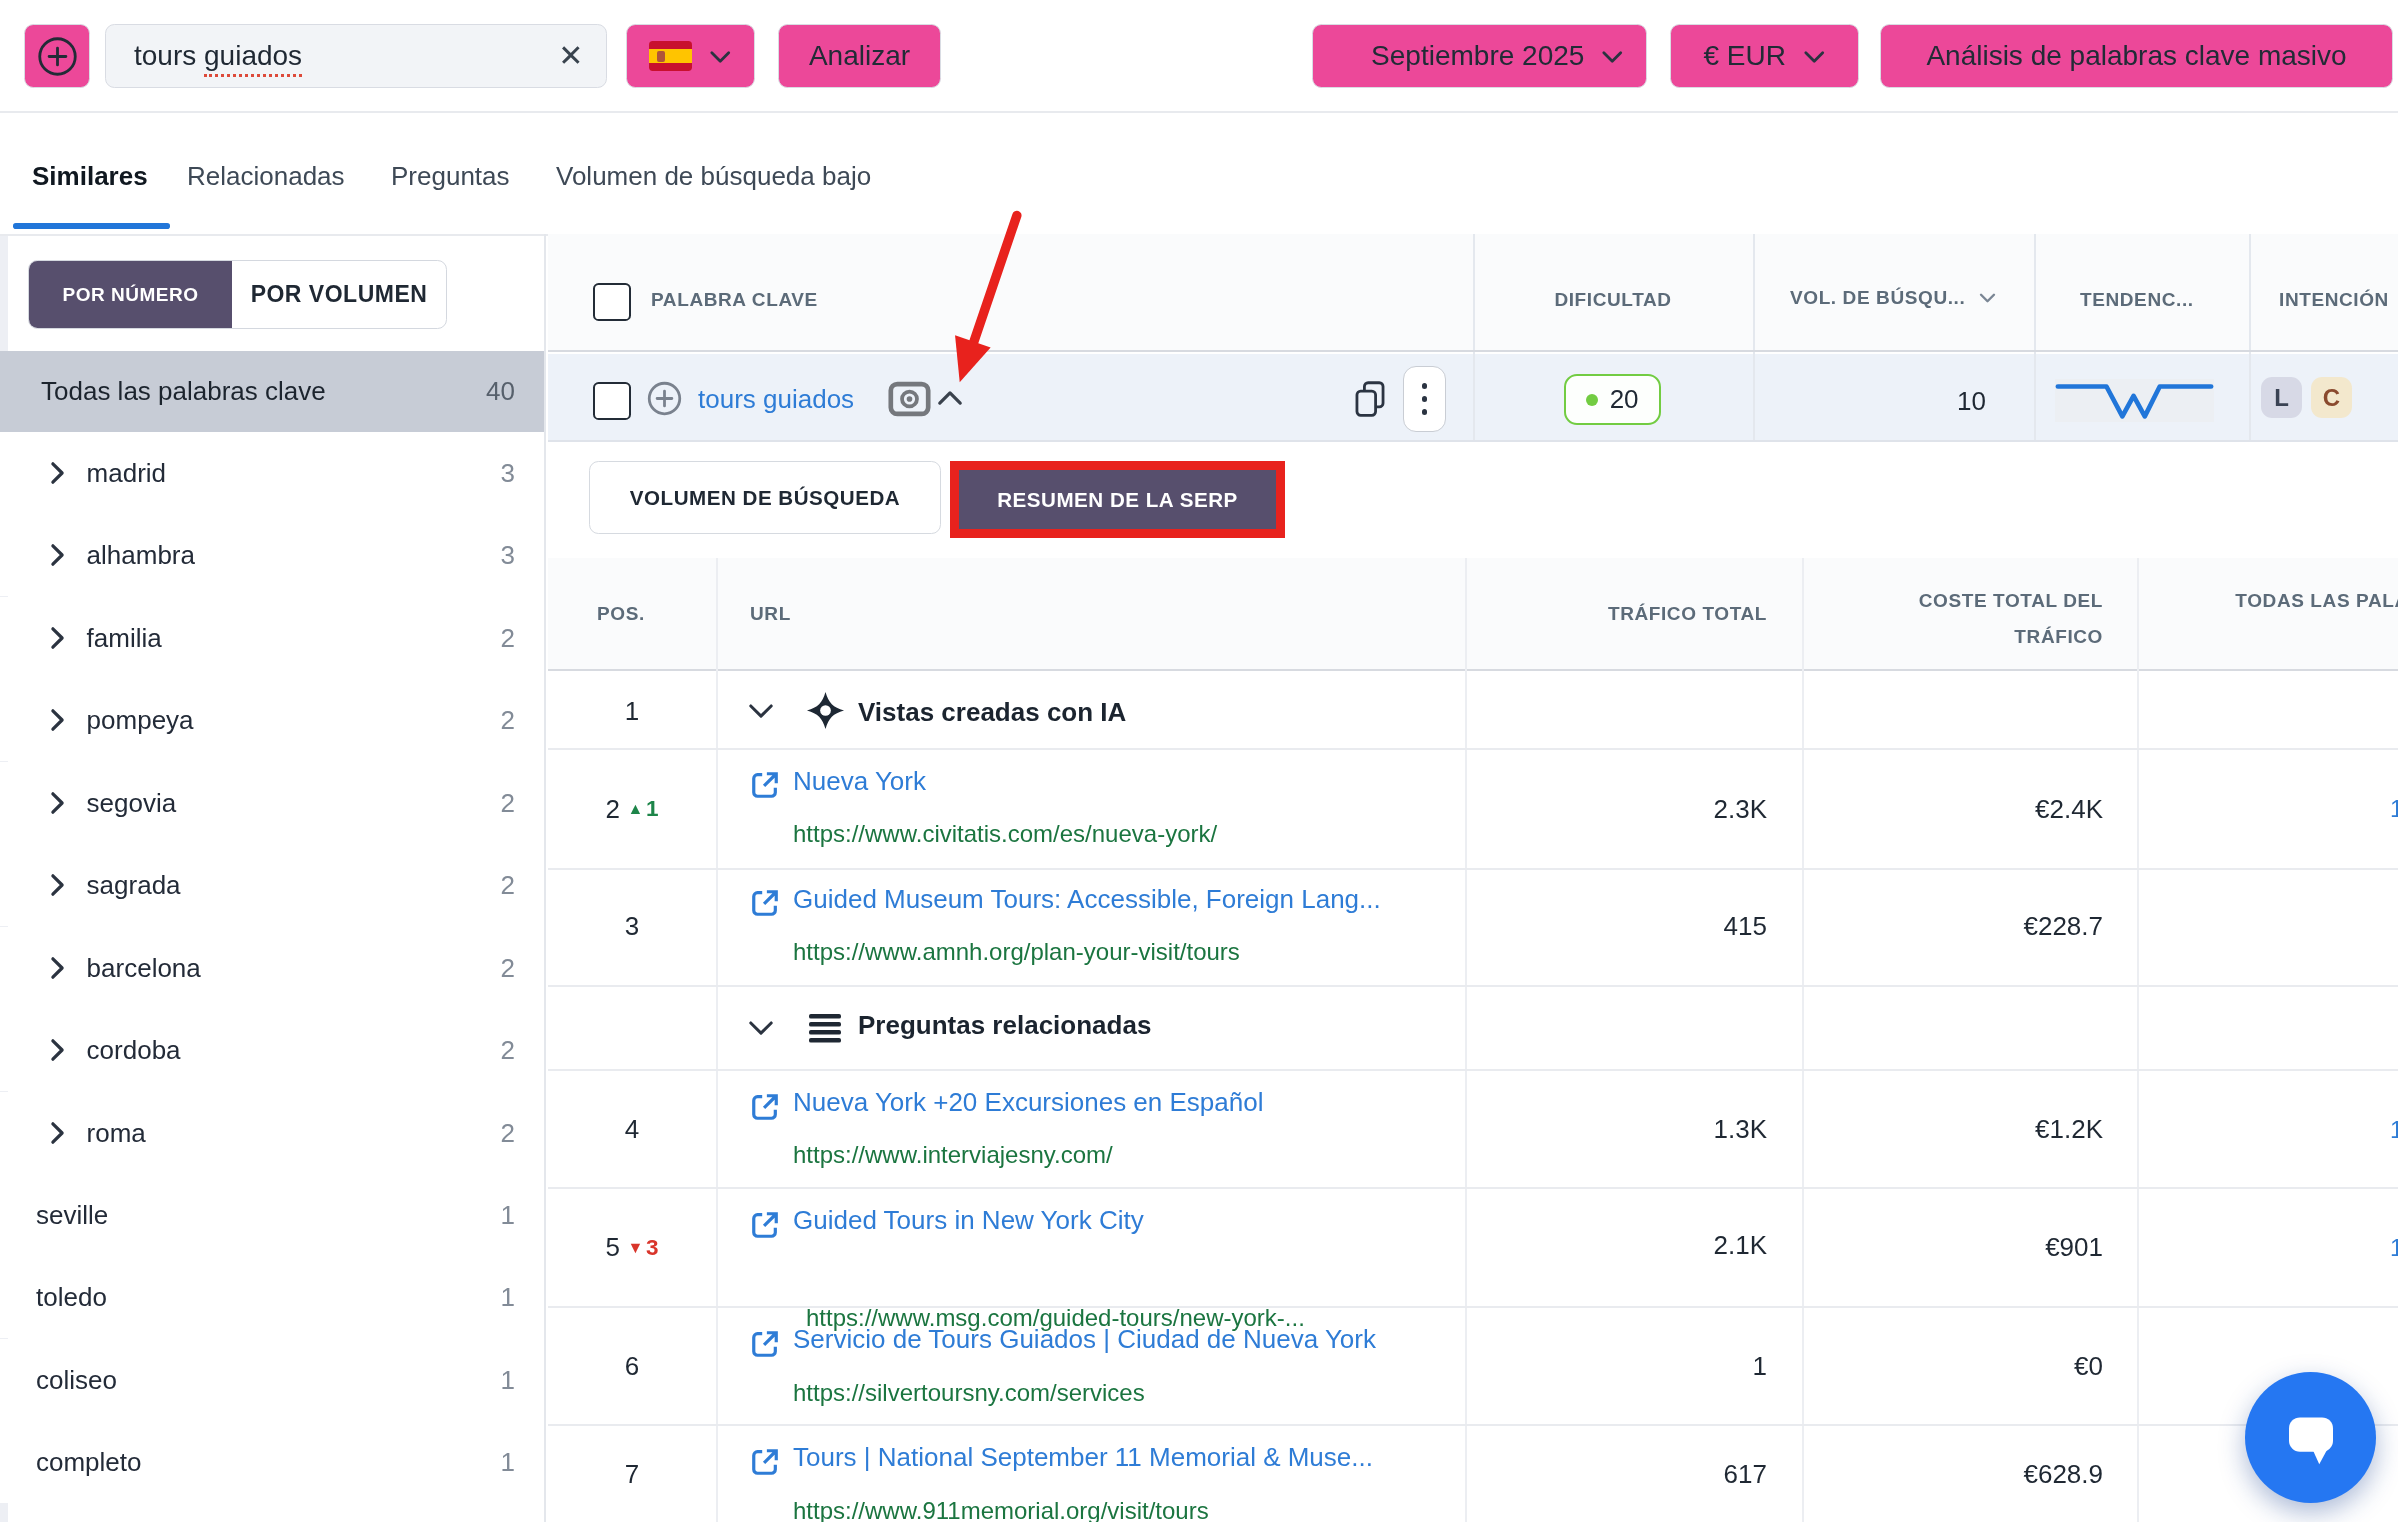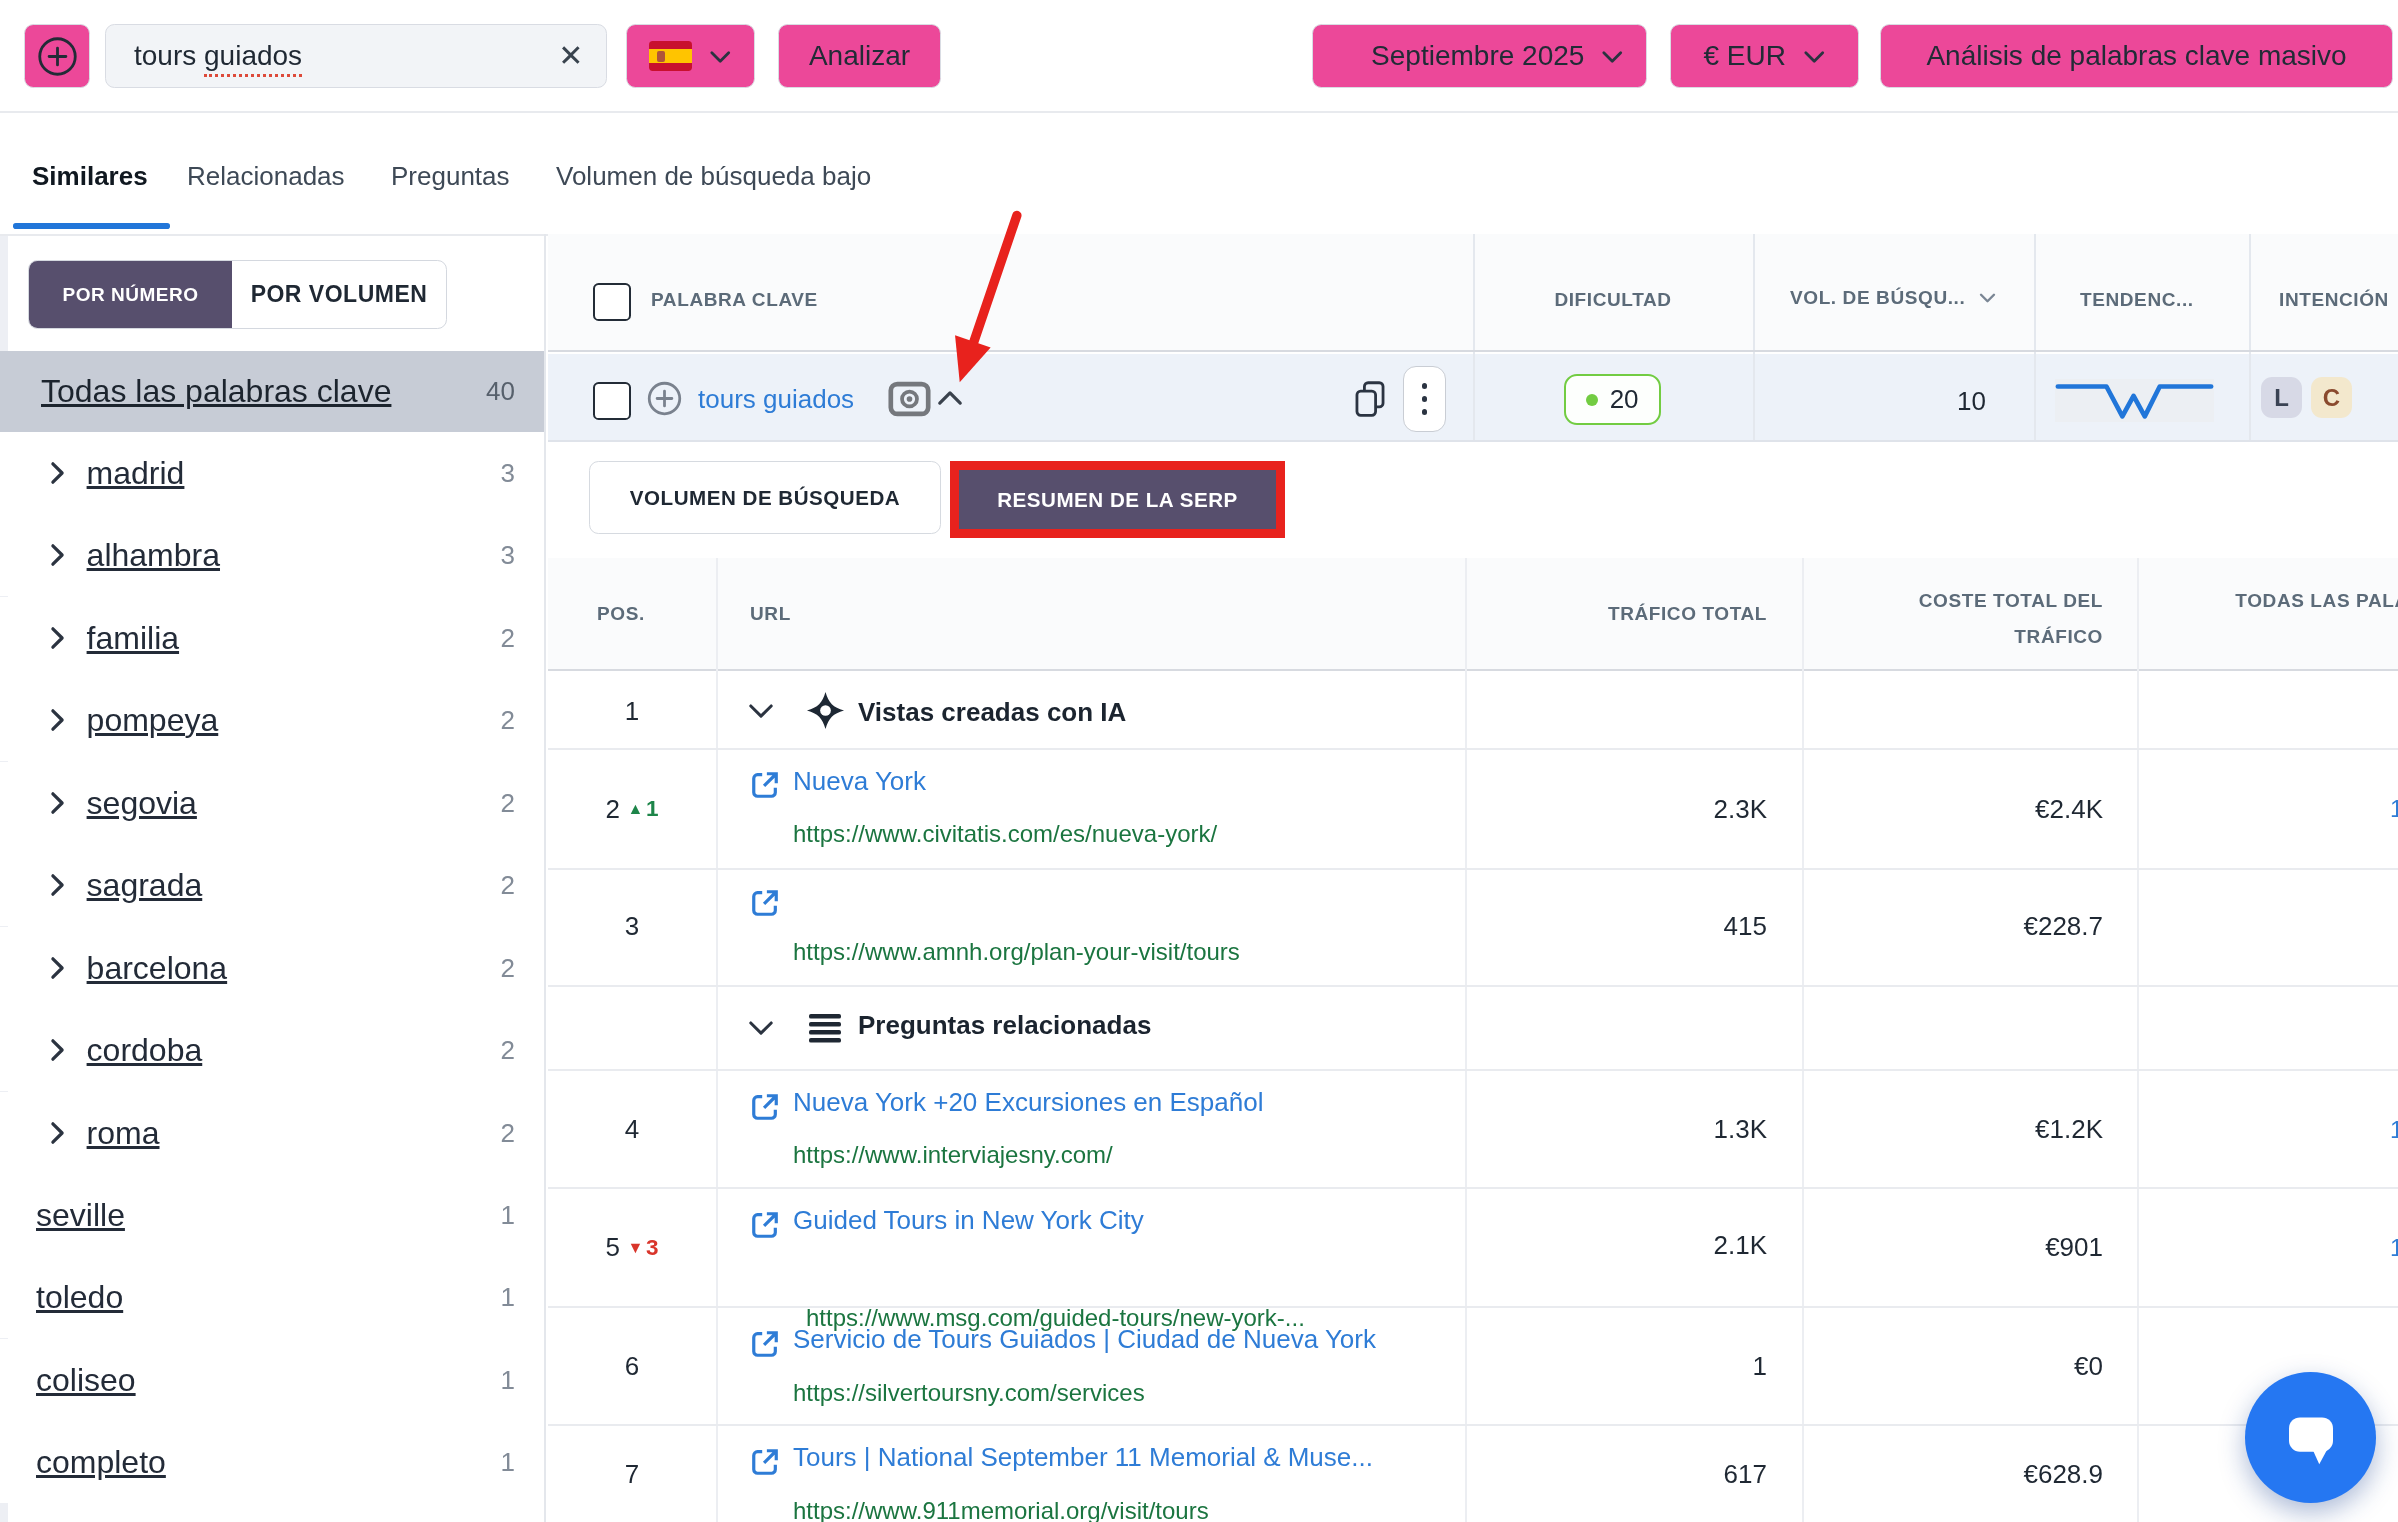--- a/index.html
+++ b/index.html
@@ -12,21 +12,21 @@
        font-size:28px;color:#222b36;cursor:pointer;}
   .hline{position:absolute;height:1.9px;background:#e9ebef;}
   .vline{position:absolute;width:1.9px;background:#eceef2;}
   .hdr{font-size:19px;font-weight:700;color:#5c6b79;letter-spacing:0.6px;line-height:26px;}
   .num{font-size:26px;color:#1f2833;}
   .checkbox{position:absolute;width:34px;height:34px;border:2.8px solid #232c37;border-radius:5.6px;background:#fff;}
   .tab{position:absolute;top:159px;font-size:26px;color:#3e4956;line-height:34px;cursor:pointer;}
   .tab.active{color:#101820;font-weight:600;}
   .side-item{position:absolute;left:0;width:544px;display:flex;align-items:center;cursor:pointer;background:#fff;}
   .side-count{position:absolute;right:29px;font-size:26px;color:#828b97;}
-  .side-label{font-size:32px;color:#232b38;text-decoration:underline;}
+  .side-label{font-size:26px;color:#232b38;}
   .link{color:#2e7cd6;}
   .url{color:#1b7540;}
   .row-title{position:absolute;font-size:26px;line-height:37px;white-space:nowrap;}
   .row-url{position:absolute;font-size:24px;line-height:37px;white-space:nowrap;}
   .cell-num{position:absolute;display:flex;align-items:center;justify-content:flex-end;font-size:26px;color:#1f2833;}
   .pos-cell{position:absolute;left:548px;width:168px;display:flex;align-items:center;justify-content:center;gap:7.5px;
             font-size:26px;color:#1f2833;}
   .delta{font-size:22.5px;font-weight:600;display:flex;align-items:center;gap:2.8px;}
   .delta .tri{font-size:16px;}
   .delta.up{color:#1d8549;}
@@ -346,20 +346,21 @@
 
   <div class="pos-cell" style="top:869px;height:115px;">
       <span>3</span>
     </div>
   <span class="abs" style="left:750px;top:888px;">
     <svg width="30" height="30" viewBox="0 0 32 32">
         <path d="M13 5H8a4 4 0 0 0-4 4v15a4 4 0 0 0 4 4h15a4 4 0 0 0 4-4v-5" fill="none" stroke="#2e7cd6" stroke-width="3.4"></path>
         <path d="M18 4h10v10M28 4 15 17" fill="none" stroke="#2e7cd6" stroke-width="3.4"></path>
       </svg>
   </span>
+  <a class="row-title link" style="left:793px;top:881px;text-decoration:none;cursor:pointer;">Guided Museum Tours: Accessible, Foreign Lang...</a>
   <div class="row-url url" style="left:793px;top:933px;">https://www.amnh.org/plan-your-visit/tours</div>
   <div class="cell-num" style="left:1486px;top:869px;width:281px;height:115px;">415</div>
   <div class="cell-num" style="left:1822px;top:869px;width:281px;height:115px;">€228.7</div>
   <div class="hline" style="left:548px;top:985px;width:1850px;"></div>
 
   <span class="abs" style="left:748px;top:1020px;">
     <svg width="26" height="17" viewBox="0 0 28 18">
         <polyline points="3,3 14,14 25,3" fill="none" stroke="#2b3340" stroke-width="3.2" stroke-linecap="round" stroke-linejoin="round"></polyline>
       </svg>
   </span>

